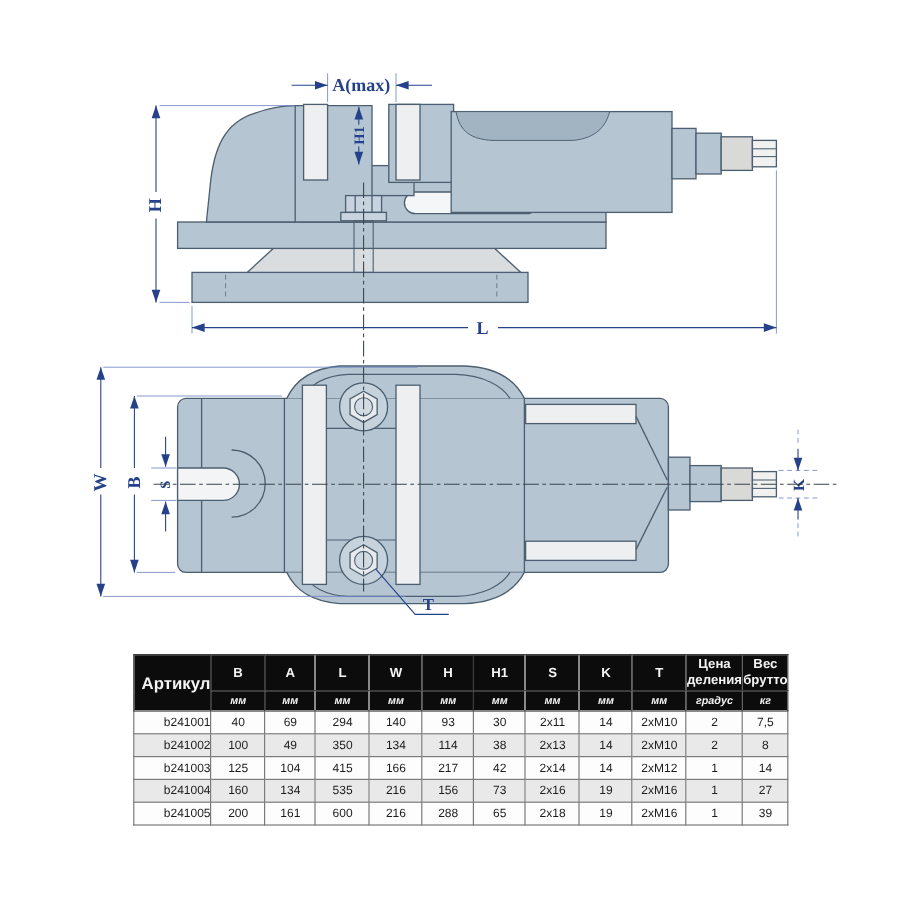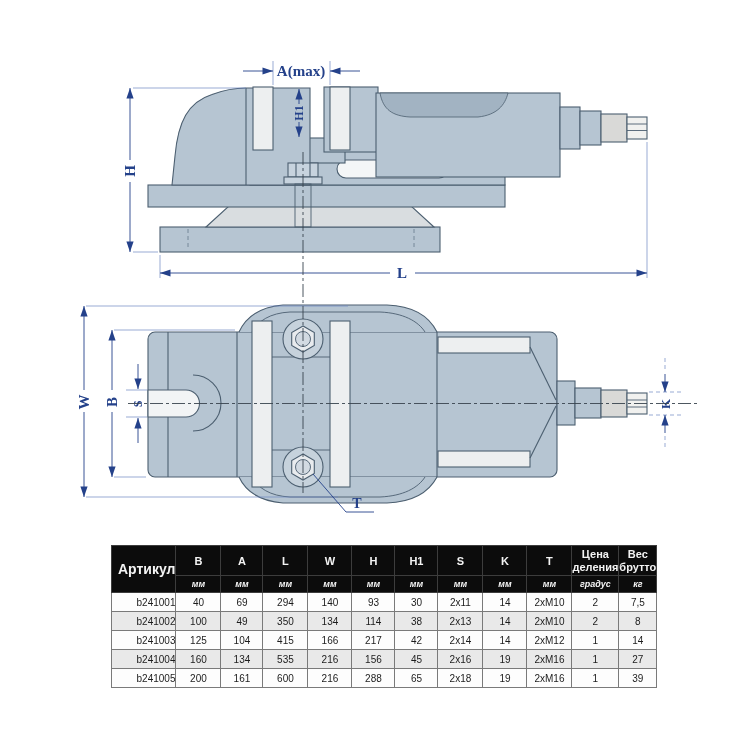--- a/index.html
+++ b/index.html
@@ -280,21 +280,21 @@
           <td>1</td>
           <td>14</td>
         </tr>
         <tr class="alt">
           <td class="art">b241004</td>
           <td>160</td>
           <td>134</td>
           <td>535</td>
           <td>216</td>
           <td>156</td>
-          <td>45</td>
+          <td>73</td>
           <td>2x16</td>
           <td>19</td>
           <td>2xM16</td>
           <td>1</td>
           <td>27</td>
         </tr>
         <tr>
           <td class="art">b241005</td>
           <td>200</td>
           <td>161</td>

